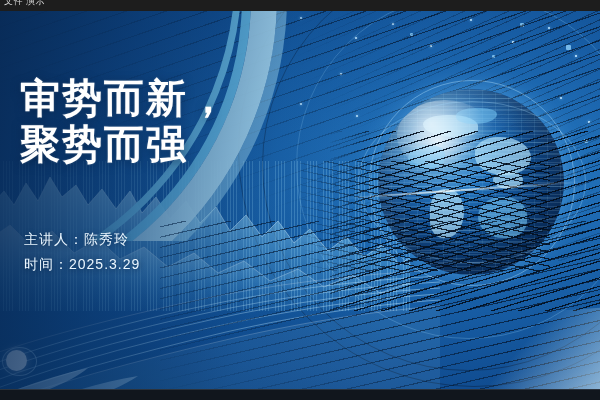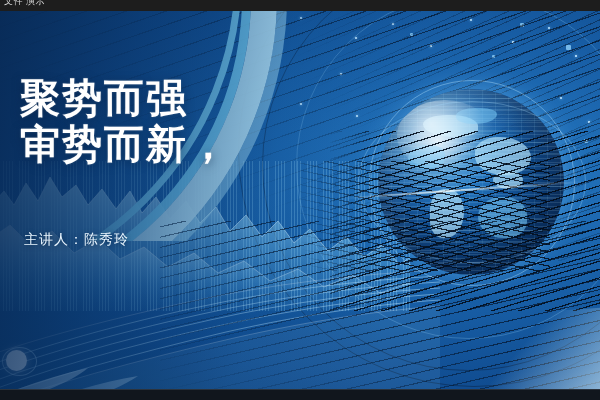--- a/index.html
+++ b/index.html
@@ -334,26 +334,27 @@
     <div class="layer">
       <div class="rays-bottom"></div>
     </div>
 
     <div class="wedge-br"></div>
 
     <div class="dot-ring"></div>
     <div class="dot-lg"></div>
 
     <div class="title-block">
+      <div class="title-line">审势而新，</div>
       <div class="title-line">聚势而强</div>
-      <div class="title-line">审势而新，</div>
     </div>
 
     <div class="meta-block">
       <div class="meta-line">主讲人：陈秀玲</div>
+      <div class="meta-line">时间：2025.3.29</div>
     </div>
 
   </div>
 
   <div class="bottombar">
     <div class="hair"></div>
   </div>
 
 </div>
 

